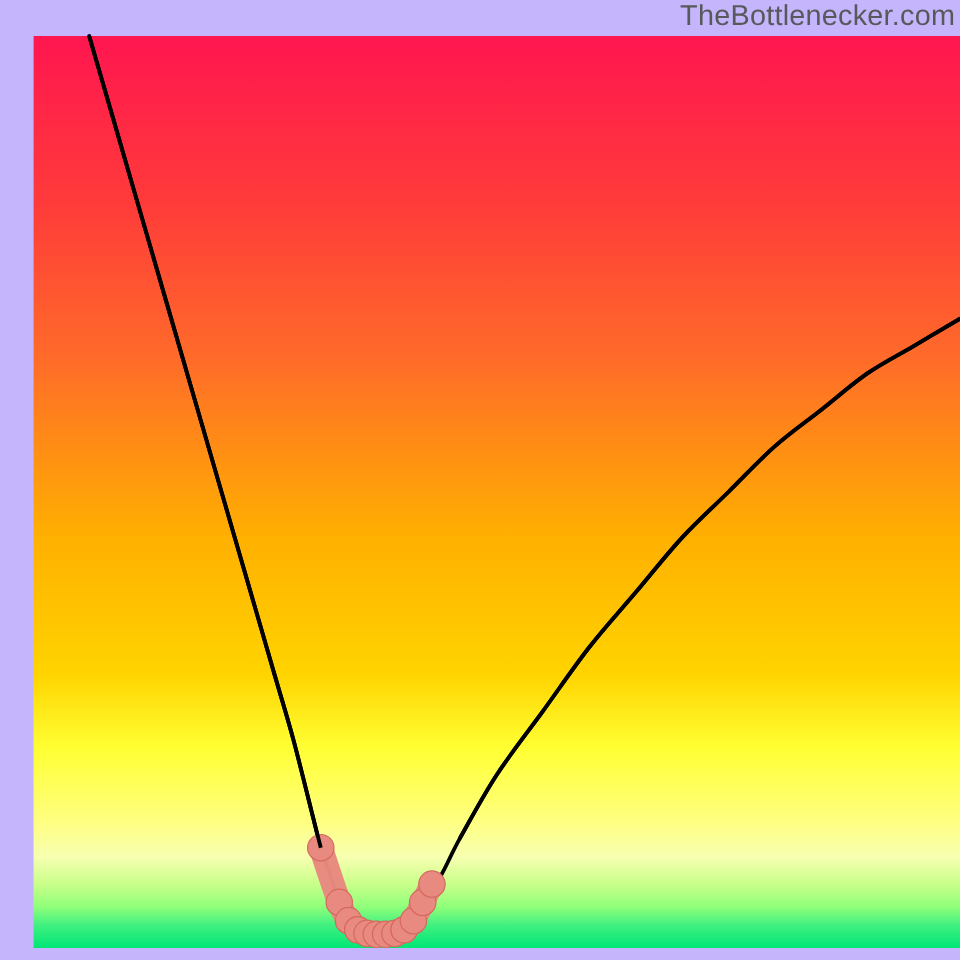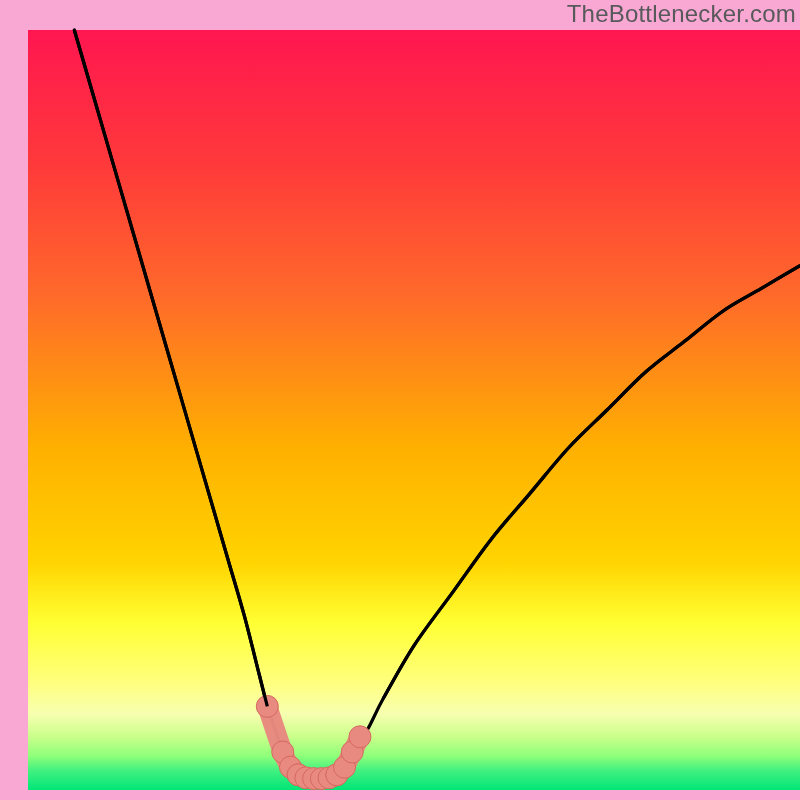--- a/index.html
+++ b/index.html
@@ -7,21 +7,21 @@
     padding: 0;
     width: 800px;
     height: 800px;
     background: #000;
     overflow: hidden;
   }
   .frame {
     position: relative;
     width: 800px;
     height: 800px;
-    background: #f9a8d4;
+    background: #c4b5fd;
   }
   .watermark {
     position: absolute;
     top: 0;
     right: 4px;
     font-family: Arial, Helvetica, sans-serif;
     font-size: 24px;
     color: #57595b;
     font-weight: 500;
     letter-spacing: 0.2px;

